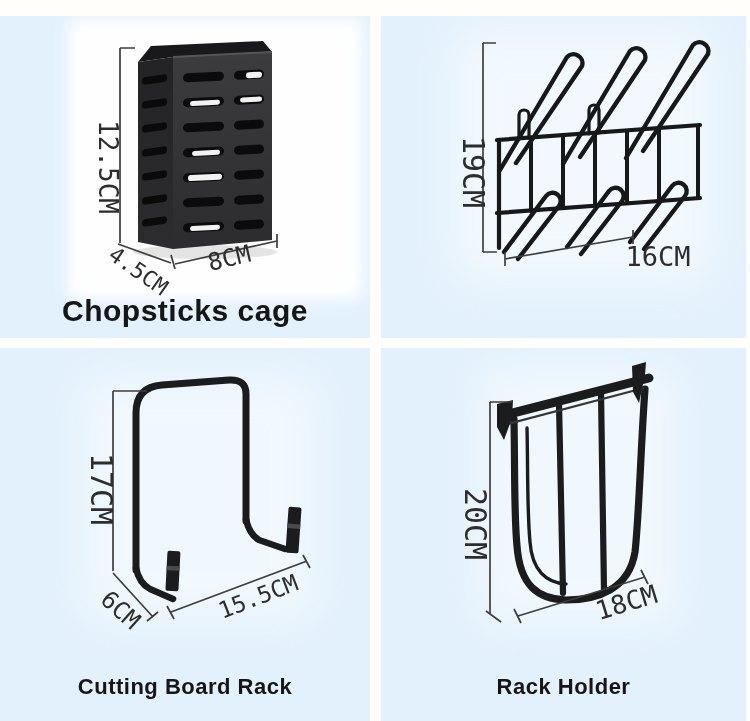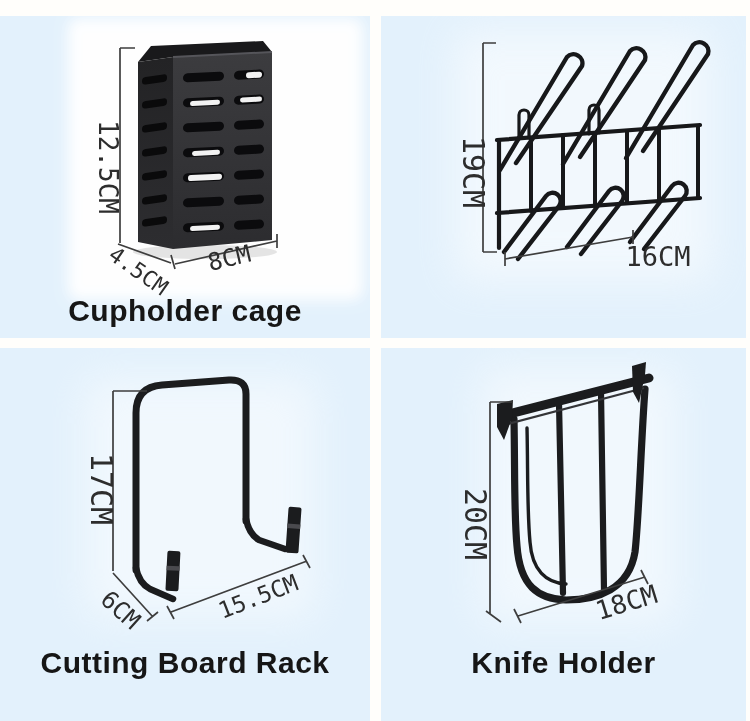--- a/index.html
+++ b/index.html
@@ -12,21 +12,21 @@
   .panel-q4{left:381px;top:348px;width:365px;height:373px;}
   .glow{position:absolute;background:#ffffff;border-radius:10px;}
   .glow-q1{left:68px;top:2px;width:295px;height:282px;filter:blur(7px);opacity:.97;}
   .glow-q2{left:75px;top:15px;width:255px;height:250px;filter:blur(20px);opacity:.55;}
   .glow-q3{left:85px;top:30px;width:230px;height:240px;filter:blur(20px);opacity:.5;}
   .glow-q4{left:100px;top:20px;width:195px;height:255px;filter:blur(20px);opacity:.5;}
   .panel svg{position:absolute;left:0;top:0;}
   .label{position:absolute;left:0;right:0;text-align:center;font-weight:bold;
          color:#161616;letter-spacing:.5px;line-height:1.05;}
   .label-row1{top:279px;font-size:30px;}
-  .label-row2{top:299px;font-size:30px;}
+  .label-row2{top:327px;font-size:22px;}
   .dim{font-family:"DejaVu Sans Mono",monospace;fill:#2d2d2d;}
   .dimline{stroke:#3e3e3e;stroke-width:1.7;fill:none;}
   .wire{stroke:#17181a;fill:none;stroke-linecap:round;}
   .strap{stroke:#1b1c1e;fill:none;stroke-linejoin:round;stroke-linecap:round;}
 </style>
 </head>
 <body>
 
 <div class="page">
 
@@ -92,21 +92,21 @@
 
       <g>
         <path class="dimline" d="M120,48 H135 M120,48 V243"></path>
         <path class="dimline" d="M118,244 L171,263 M171,255 L175,269"></path>
         <path class="dimline" d="M175,264 L277,241 M277,234 V248"></path>
       </g>
       <text class="dim" transform="translate(99 167) rotate(90)" text-anchor="middle" font-size="26">12.5CM</text>
       <text class="dim" transform="translate(134 277) rotate(35)" text-anchor="middle" font-size="22">4.5CM</text>
       <text class="dim" transform="translate(231 266) rotate(-13)" text-anchor="middle" font-size="24">8CM</text>
     </svg>
-    <div class="label label-row1">Cupholder cage</div>
+    <div class="label label-row1">Chopsticks cage</div>
   </div>
 
   <div class="panel panel-q2">
     <div class="glow glow-q2"></div>
     <svg width="365" height="322" viewBox="381 16 365 322">
       <g>
 
         <path class="wire" stroke-width="4.2" d="M497,140 L700,125"></path>
         <path class="wire" stroke-width="4.2" d="M497,213 L700,198"></path>
         <path class="wire" stroke-width="4.2" d="M499,140 V248"></path>
@@ -188,16 +188,16 @@
         <polygon points="497,404 513,400 512,418 504,440 497,427" fill="#1b1c1e"></polygon>
         <polygon points="632,366 646,362 645,375 639,403 633,392" fill="#1b1c1e"></polygon>
       </g>
       <g>
         <path class="dimline" d="M490,402 H513 M490,402 V614 M486,611 L501,622"></path>
         <path class="dimline" d="M518,616 L645,577 M514,609 L521,623 M641,570 L648,584"></path>
       </g>
       <text class="dim" transform="translate(465 524) rotate(90)" text-anchor="middle" font-size="30">20CM</text>
       <text class="dim" transform="translate(629 611) rotate(-17)" text-anchor="middle" font-size="26">18CM</text>
     </svg>
-    <div class="label label-row2">Knife Holder</div>
+    <div class="label label-row2">Rack Holder</div>
   </div>
 
 </div>
 
 </body></html>

